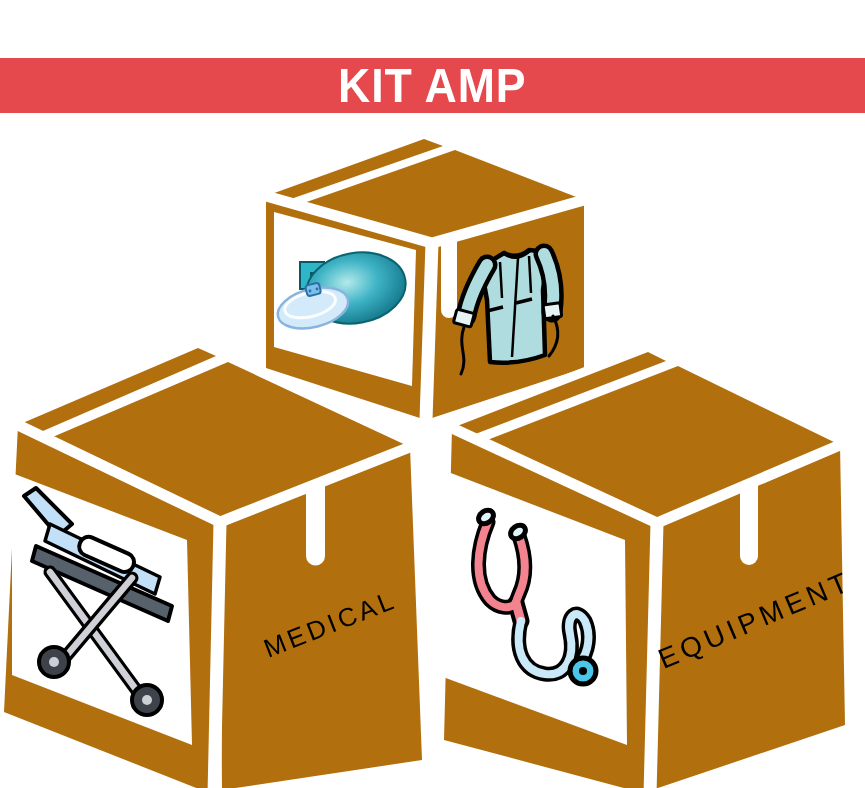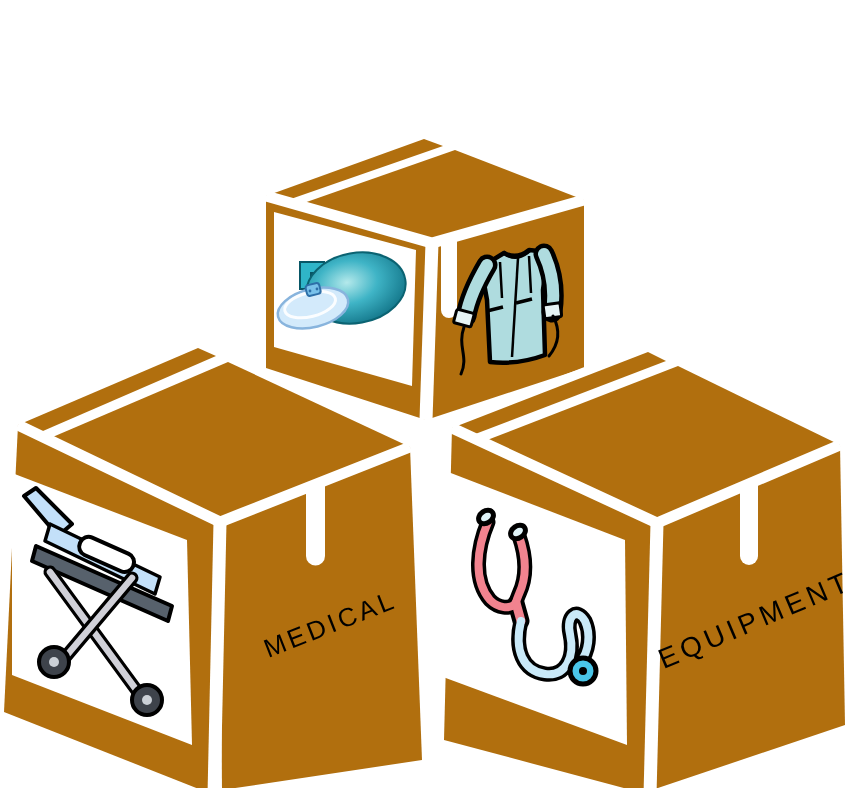--- a/index.html
+++ b/index.html
@@ -26,20 +26,23 @@
   .boxlabel {
     font-family:"Liberation Sans", sans-serif;
     fill:var(--ink,#000000);
   }
 </style>
 </head>
 <body>
 
 <div class="stage">
 
+  <div class="banner">
+    <span class="banner-title">KIT AMP</span>
+  </div>
 
   <svg class="kit" width="865" height="788" viewBox="0 0 865 788">
 
     <defs>
       <radialGradient id="bagGrad" cx="42%" cy="40%" r="68%">
         <stop offset="0" stop-color="#B4E9EB"></stop>
         <stop offset="0.45" stop-color="#3FB4C6"></stop>
         <stop offset="1" stop-color="#0E6F83"></stop>
       </radialGradient>
     </defs>

